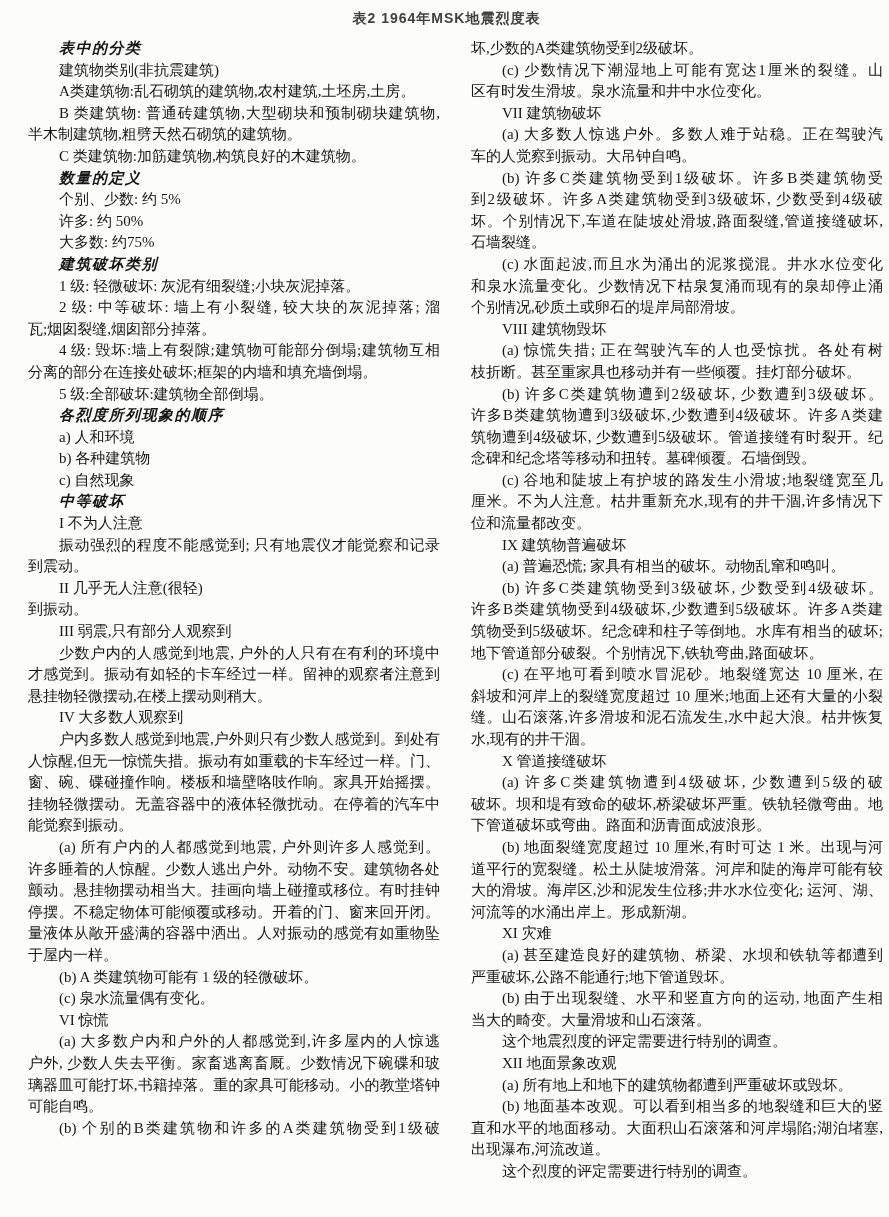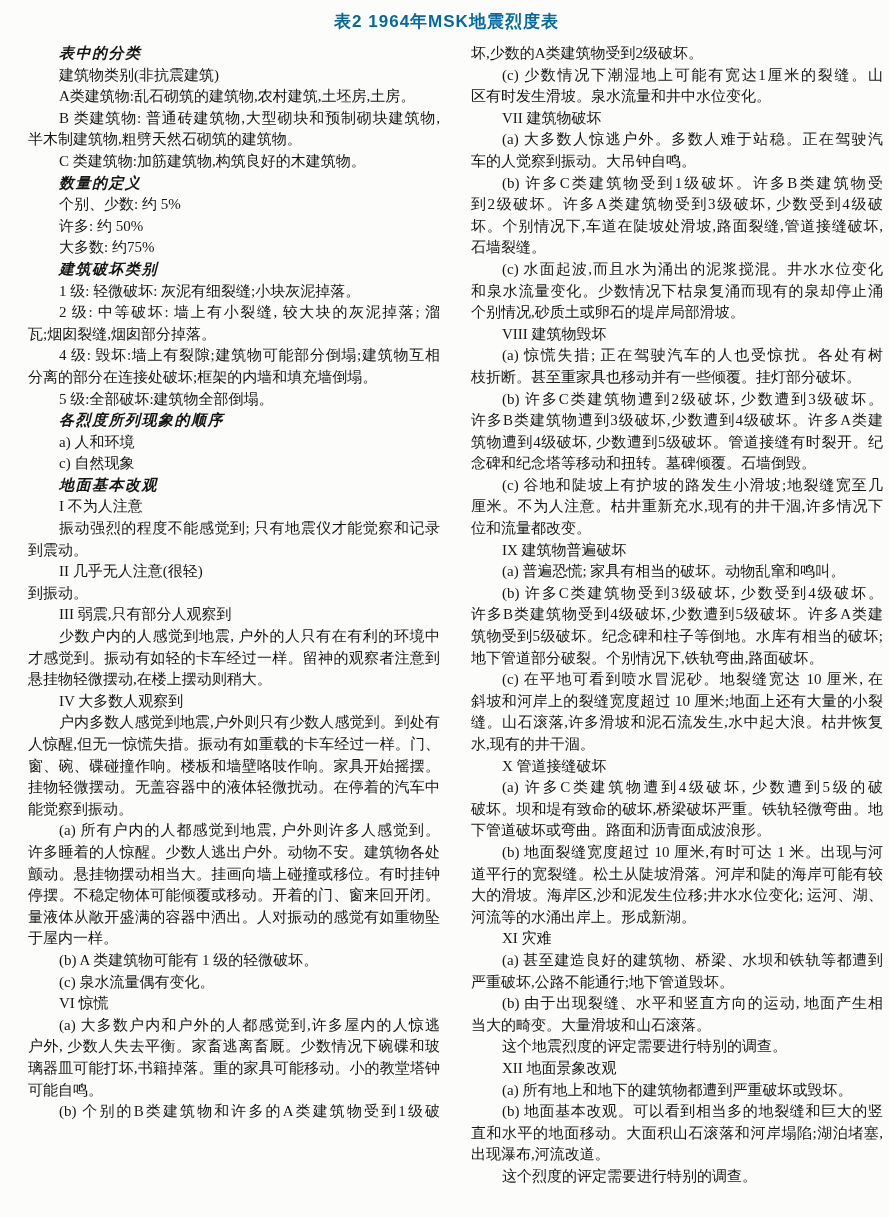--- a/index.html
+++ b/index.html
@@ -16,24 +16,24 @@
     color: #161616;
     font-family: "Liberation Serif", "DejaVu Serif", serif;
     overflow: hidden;
     box-sizing: border-box;
     padding: 8px 24px 0 28px;
   }
   .title {
     text-align: center;
     font-family: "Liberation Sans", "DejaVu Sans", sans-serif;
     font-weight: bold;
-    font-size: 17px;
+    font-size: 14px;
     letter-spacing: 1px;
     margin: 2px 0 10px 0;
-    color: #0369a1;
+    color: #404040;
   }
   .columns {
     display: flex;
     gap: 31px;
   }
   .col {
     width: 412px;
     flex: 0 0 412px;
   }
   .line {
@@ -74,22 +74,23 @@
         <div class="line ind">大多数: 约75%</div>
         <div class="line ind kai">建筑破坏类别</div>
         <div class="line ind">1 级: 轻微破坏: 灰泥有细裂缝;小块灰泥掉落。</div>
         <div class="line ind fill">2 级: 中等破坏: 墙上有小裂缝, 较大块的灰泥掉落; 溜</div>
         <div class="line">瓦;烟囱裂缝,烟囱部分掉落。</div>
         <div class="line ind fill">4 级: 毁坏:墙上有裂隙;建筑物可能部分倒塌;建筑物互相</div>
         <div class="line">分离的部分在连接处破坏;框架的内墙和填充墙倒塌。</div>
         <div class="line ind">5 级:全部破坏:建筑物全部倒塌。</div>
         <div class="line ind kai">各烈度所列现象的顺序</div>
         <div class="line ind">a) 人和环境</div>
+        <div class="line ind">b) 各种建筑物</div>
         <div class="line ind">c) 自然现象</div>
-        <div class="line ind kai">地面基本改观</div>
+        <div class="line ind kai">中等破坏</div>
         <div class="line ind">I  不为人注意</div>
         <div class="line ind fill">振动强烈的程度不能感觉到; 只有地震仪才能觉察和记录</div>
         <div class="line">到震动。</div>
         <div class="line ind">II  几乎无人注意(很轻)</div>
         <div class="line">到振动。</div>
         <div class="line ind">III  弱震,只有部分人观察到</div>
         <div class="line ind fill">少数户内的人感觉到地震, 户外的人只有在有利的环境中</div>
         <div class="line fill">才感觉到。振动有如轻的卡车经过一样。留神的观察者注意到</div>
         <div class="line">悬挂物轻微摆动,在楼上摆动则稍大。</div>
         <div class="line ind">IV  大多数人观察到</div>

